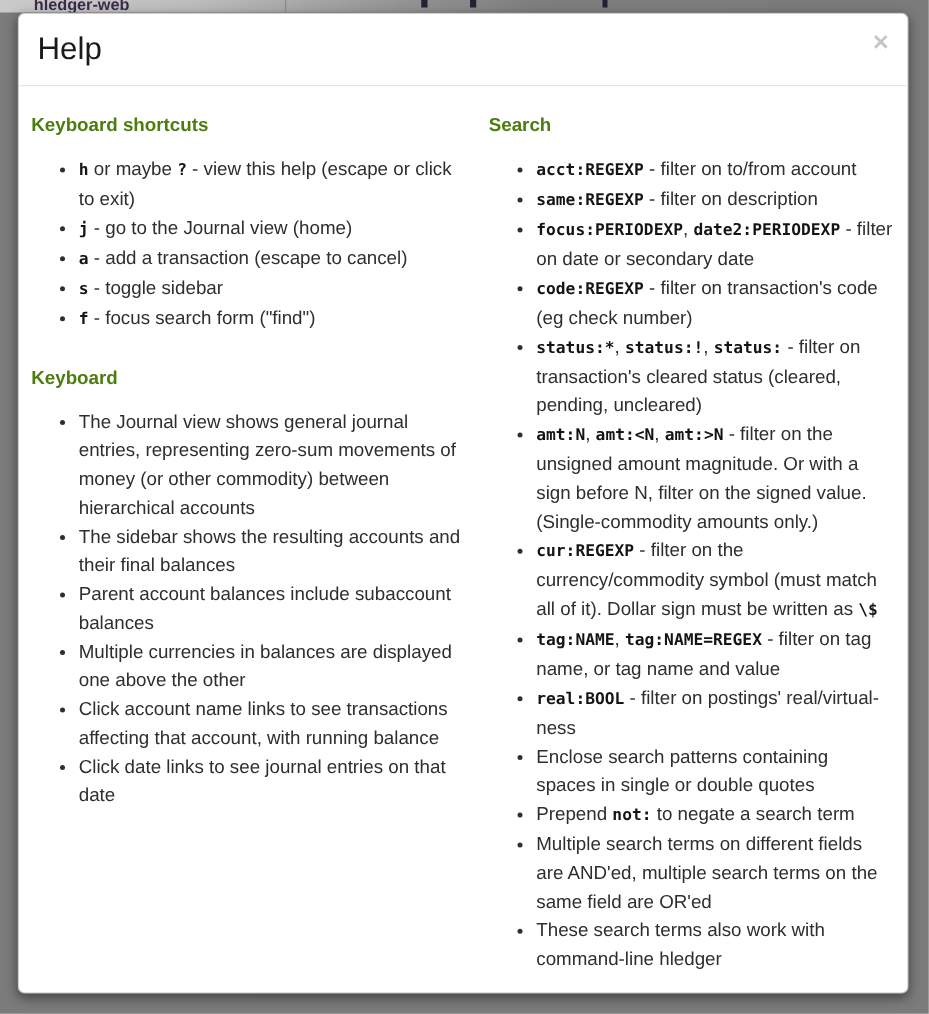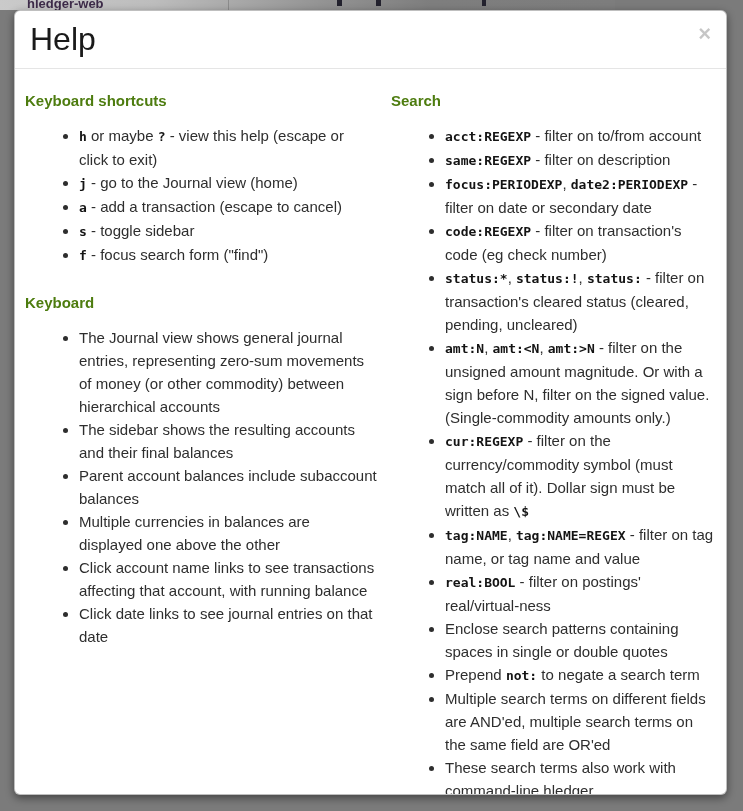--- a/index.html
+++ b/index.html
@@ -31,21 +31,21 @@
     box-shadow:0 3px 9px rgba(0,0,0,0.45);
     box-sizing:border-box;
     overflow:hidden;
   }
   .modal-header{
     padding:13px 15px 14px 15px;
     border-bottom:1px solid #e5e5e5;
     position:relative;
   }
   .modal-title{
-    margin:0;font-size:32px;line-height:30px;font-weight:normal;color:#1a1a1a;
+    margin:0;font-size:25px;line-height:30px;font-weight:normal;color:#1a1a1a;
   }
   .modal-close{
     position:absolute;top:13px;right:15px;
     background:none;border:none;cursor:pointer;padding:0;
     font-family:"Liberation Sans",sans-serif;
     font-size:22px;font-weight:bold;line-height:20px;color:#000;opacity:0.22;
   }
   .modal-body{
     display:flex;align-items:flex-start;
     padding:20px 12px 25px 10px;
@@ -56,21 +56,21 @@
   .section-heading{
     font-size:15px;line-height:23px;font-weight:bold;color:#4d7c0f;
     margin:0 0 12px 0;
   }
   .help-section ul{
     margin:0 0 24px 0;
     padding:0 0 0 38px;
   }
   .help-section:last-child ul{margin-bottom:0;}
   .help-section li{
-    font-size:15px;line-height:23px;color:#2e2e2e;margin-left:16px;
+    font-size:15px;line-height:23px;color:#2e2e2e;
   }
   .help-section code{
     font-family:"DejaVu Sans Mono",monospace;
     font-weight:bold;font-size:13px;color:#141414;
     background:none;padding:0;
   }
 </style>
 </head>
 <body>
 

